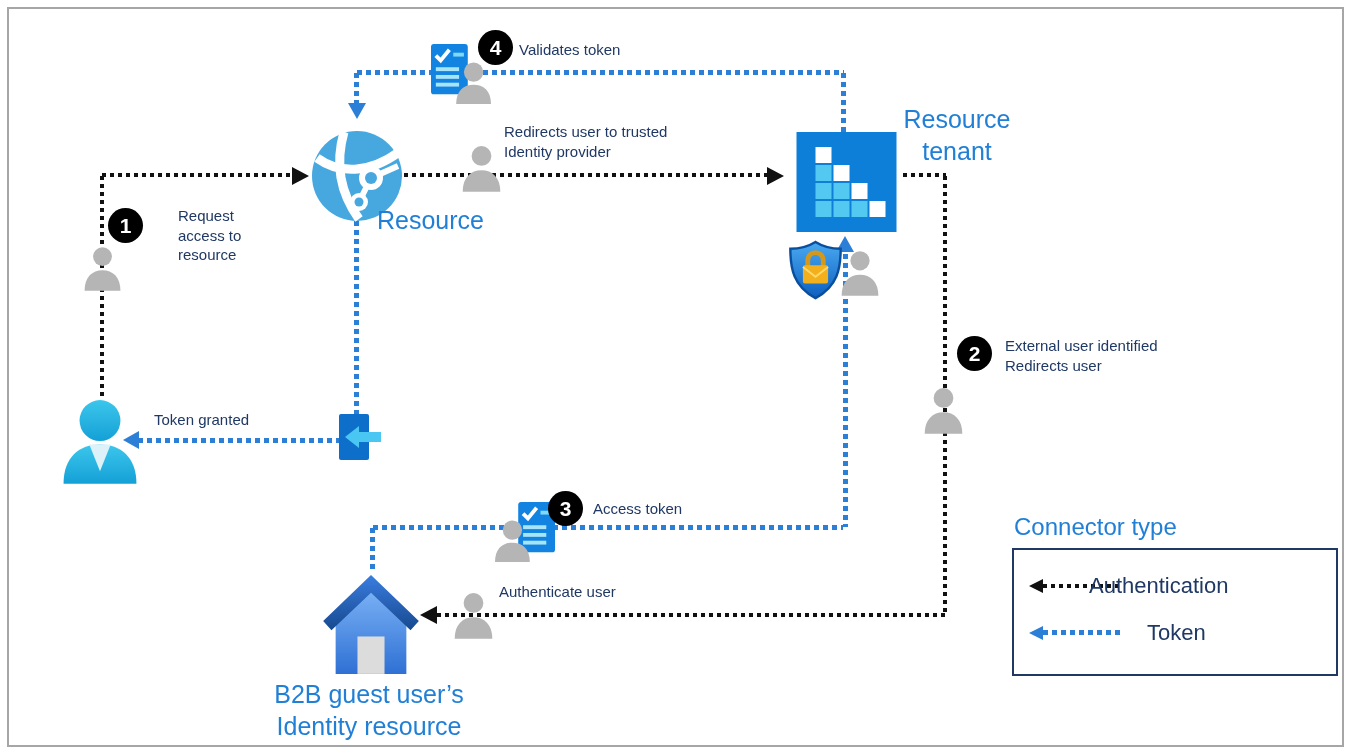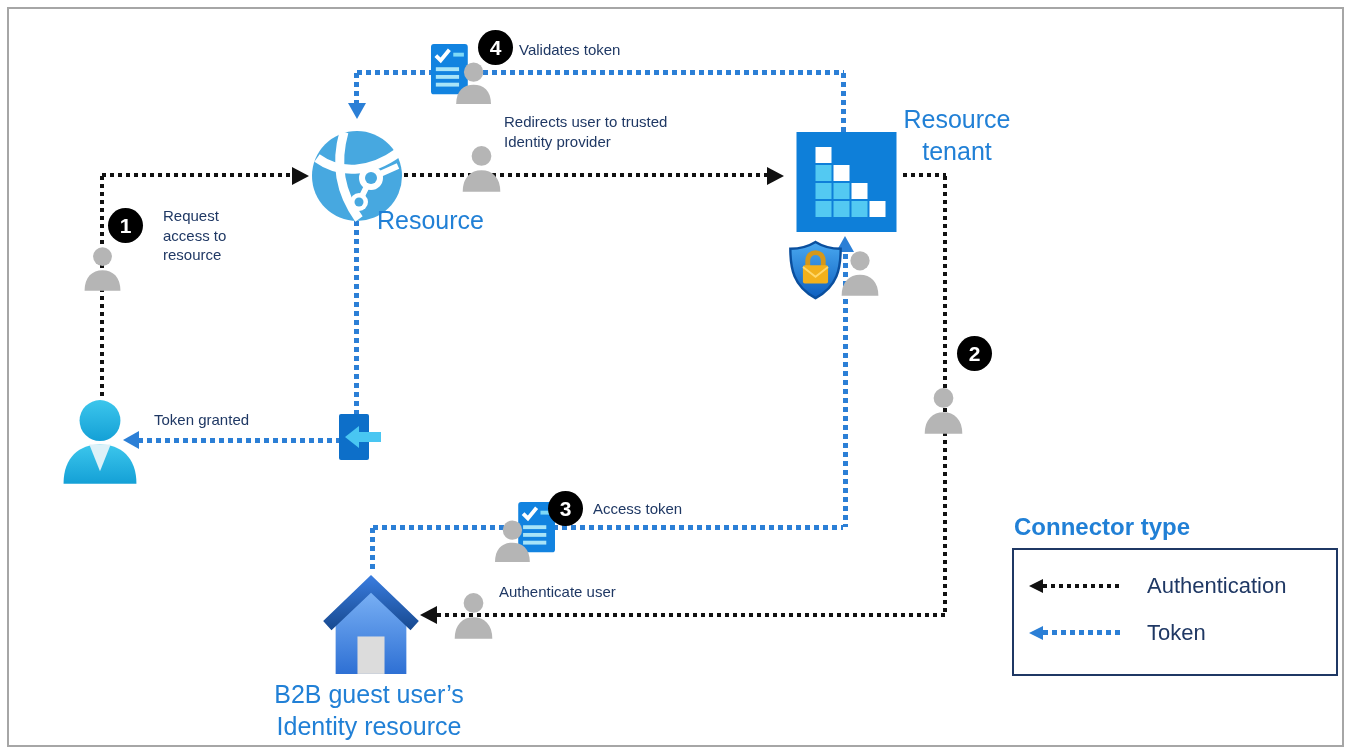--- a/index.html
+++ b/index.html
@@ -22,21 +22,21 @@
   .arr-d-blue{border-left:9px solid transparent;border-right:9px solid transparent;border-top:16px solid #2b7fd6;}
   .arr-u-blue{border-left:9px solid transparent;border-right:9px solid transparent;border-bottom:16px solid #2b7fd6;}
   .arr-l-black-sm{border-top:7px solid transparent;border-bottom:7px solid transparent;border-right:14px solid #111;}
   .arr-l-blue-sm{border-top:7px solid transparent;border-bottom:7px solid transparent;border-right:14px solid #2b7fd6;}
   
   .navy{position:absolute;color:#1f3864;font-size:15px;line-height:1.3;white-space:pre-line;}
   .blue-label{position:absolute;color:#2180d6;font-size:25px;line-height:1.26;white-space:pre-line;}
   .badge{position:absolute;width:35px;height:35px;border-radius:50%;background:#000;color:#fff;
          font-size:21px;font-weight:bold;display:flex;align-items:center;justify-content:center;}
   .legend-box{position:absolute;border:2px solid #1f3864;background:#fff;}
-  .legend-title{position:absolute;color:#2180d6;font-size:24px;font-weight:bold;}
+  .legend-title{position:absolute;color:#2180d6;font-size:24px;font-weight:normal;}
   .legend-label{position:absolute;color:#1f3864;font-size:22px;}
   .legend-line-black{position:absolute;height:4px;background:repeating-linear-gradient(90deg,#111 0 4px,transparent 4px 8px);}
   .legend-line-blue{position:absolute;height:5px;background:repeating-linear-gradient(90deg,#2b7fd6 0 5px,transparent 5px 9px);}
   svg{display:block;}
 </style>
 </head>
 <body>
 
 <div id="stage">
   <div class="frame"></div>
@@ -201,38 +201,40 @@
       <rect x="0" y="0" width="30" height="46" rx="2" fill="#0d6fc9"></rect>
       <polygon points="6,23 20,12 20,18 42,18 42,28 20,28 20,34" fill="#49c6f2"></polygon>
     </svg>
   </span>
 
   <div class="badge" style="left:108px;top:208px">1</div>
   <div class="badge" style="left:957px;top:336px">2</div>
   <div class="badge" style="left:548px;top:491px">3</div>
   <div class="badge" style="left:478px;top:30px">4</div>
 
-  <div class="navy" style="left:163px;top:206px">Request
+  <div class="navy" style="left:178px;top:206px">Request
 access to
 resource</div>
+  <div class="navy" style="left:1005px;top:336px">External user identified
+Redirects user</div>
   <div class="navy" style="left:593px;top:499px">Access token</div>
   <div class="navy" style="left:519px;top:40px">Validates token</div>
 
-  <div class="navy" style="left:504px;top:112px">Redirects user to trusted
+  <div class="navy" style="left:504px;top:122px">Redirects user to trusted
 Identity provider</div>
   <div class="navy" style="left:499px;top:582px">Authenticate user</div>
   <div class="navy" style="left:154px;top:410px">Token granted</div>
 
   <div class="blue-label" style="left:377px;top:205px">Resource</div>
   <div class="blue-label" style="left:898px;top:104px;width:118px;text-align:center">Resource
 tenant</div>
   <div class="blue-label" style="left:258px;top:679px;width:222px;text-align:center">B2B guest user’s
 Identity resource</div>
 
   <div class="legend-title" style="left:1014px;top:513px">Connector type</div>
   <div class="legend-box" style="left:1012px;top:548px;width:322px;height:124px"></div>
   <div class="arr arr-l-black-sm" style="left:1029px;top:579px"></div>
   <div class="legend-line-black" style="left:1043px;top:584px;width:77px"></div>
-  <div class="legend-label" style="left:1147px;top:573px">Authentication</div>
+  <div class="legend-label" style="left:1089px;top:573px">Authentication</div>
   <div class="arr arr-l-blue-sm" style="left:1029px;top:626px"></div>
   <div class="legend-line-blue" style="left:1043px;top:630px;width:77px"></div>
   <div class="legend-label" style="left:1147px;top:620px">Token</div>
 </div>
 
 </body></html>

